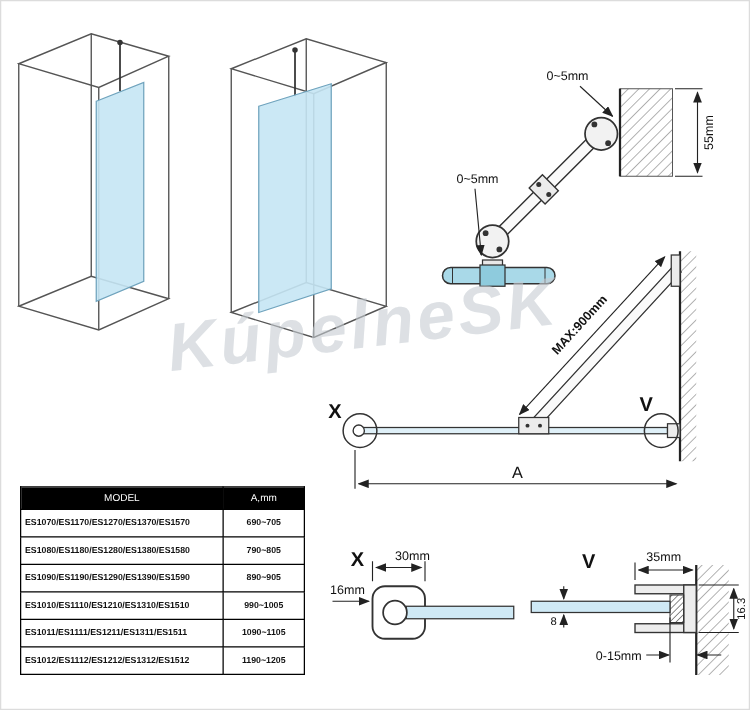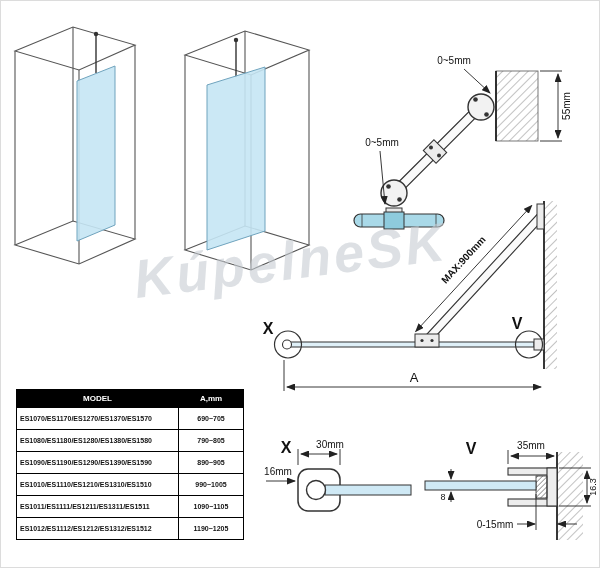--- a/index.html
+++ b/index.html
@@ -38,21 +38,21 @@
   }
   table.model-table {
     position: absolute;
     left: 15px; top: 388px;
     border-collapse: collapse;
     background: #fff;
     z-index: 5;
   }
   table.model-table th {
     background: #000; color: #fff;
-    font-size: 8px; font-weight: bold;
+    font-size: 8px; font-weight: normal;
     border: 1px solid #000;
     padding: 4px 4px; text-align: center;
   }
   table.model-table td {
     border: 1px solid #000;
     font-size: 7px; font-weight: bold; color: #111;
     height: 21px; padding: 0 3px;
   }
   td.model-col { width: 155px; }
   td.a-col { width: 58px; text-align: center; }

